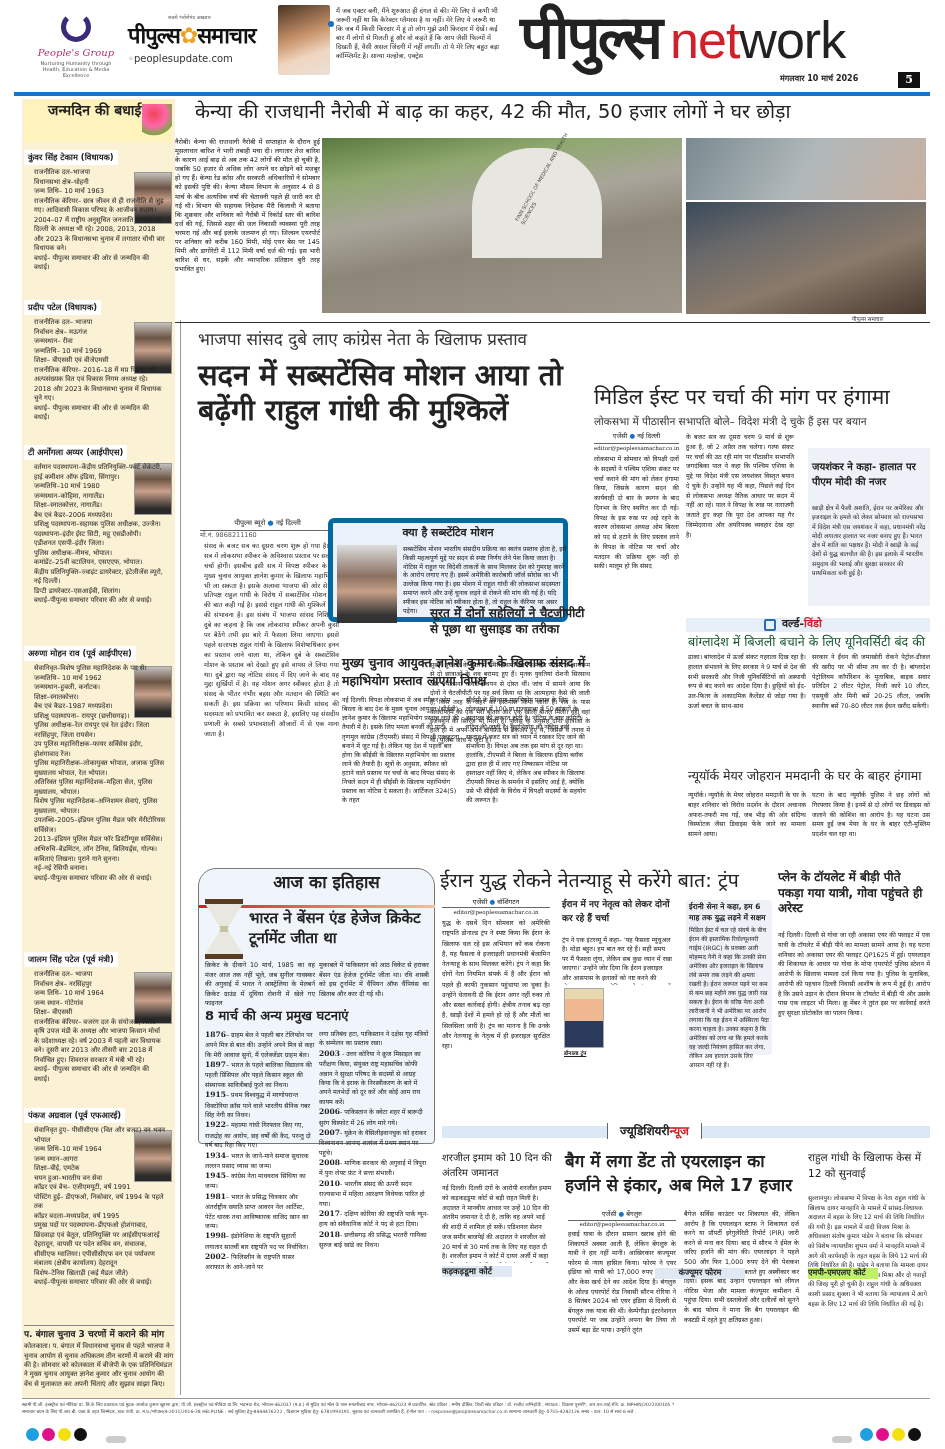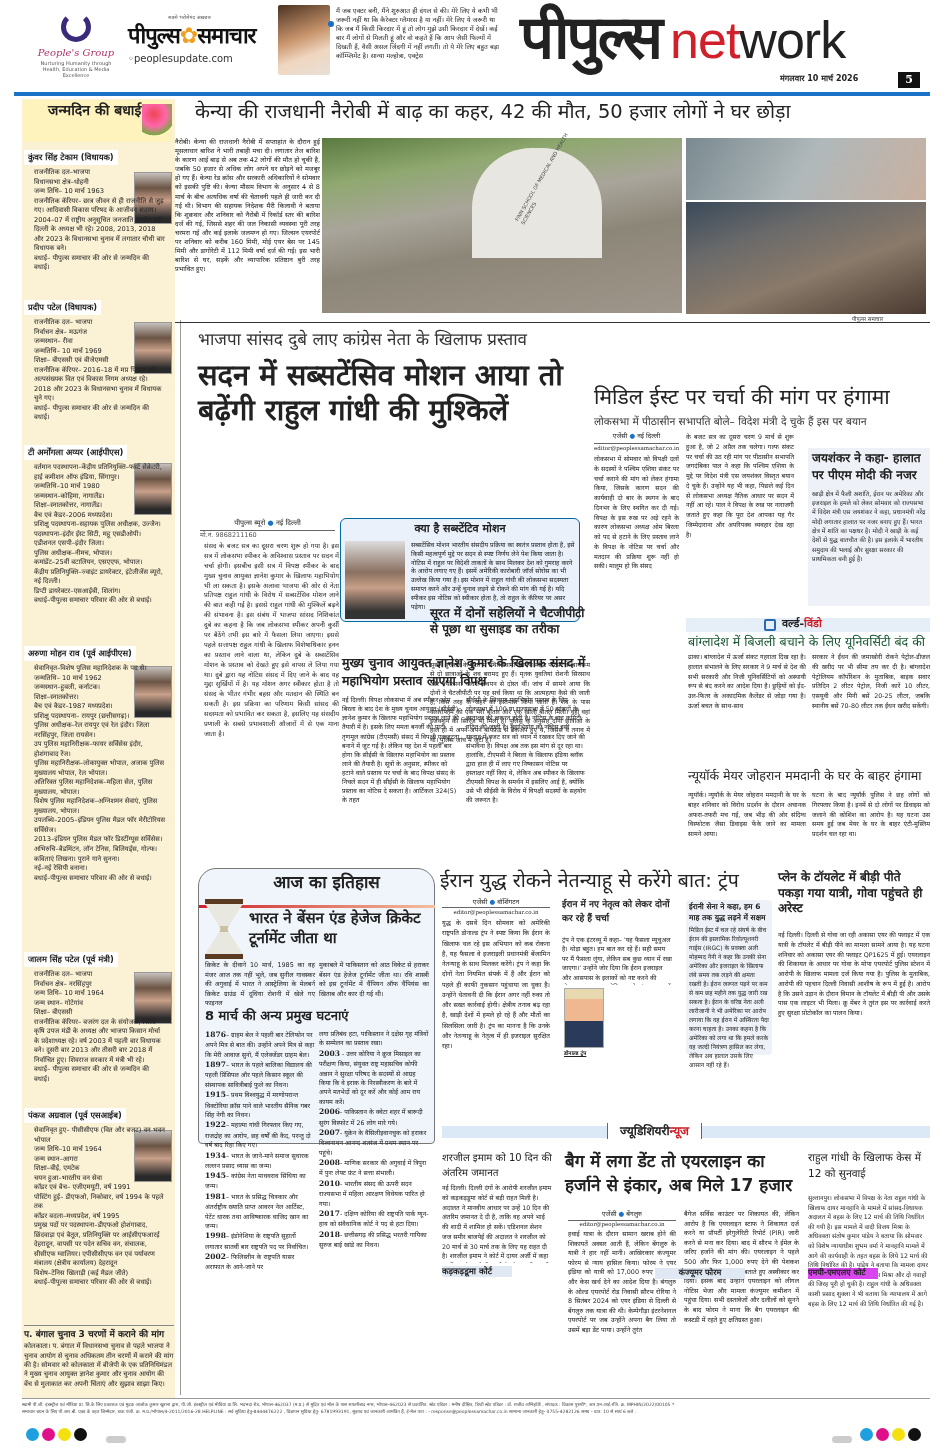--- a/index.html
+++ b/index.html
@@ -45,36 +45,36 @@
 .flood2{left:686px;top:138px;width:240px;height:62px;background:linear-gradient(120deg,#7a8a90,#b0b8ba 50%,#c8b0a0)}
 .flood3{left:686px;top:202px;width:240px;height:112px;background:linear-gradient(160deg,#3a4a5a,#6a6a6a 30%,#8a7a6a 60%,#4a3a30)}
 .credit{left:852px;top:316px;font-size:5.5px;color:#333}
 .hr1{left:175px;top:322px;width:755px;height:1px;background:#333}
 .bjp-kicker{left:198px;top:328px;width:380px;font-size:17px;color:#333;white-space:nowrap}
 .bjp-head{left:198px;top:358px;width:380px;font-size:29px;font-weight:bold;line-height:1.2;color:#222}
 .bjp-by{left:200px;top:519px;width:135px;font-size:7px;text-align:center;border-bottom:1px solid #666;padding-bottom:2px}
 .bjp-by .d{color:#1a73c7}
 .bjp-ph{left:200px;top:531px;width:135px;font-size:6.5px;color:#555}
 .bjp-text{left:204px;top:542px;width:135px;font-size:6.6px;line-height:1.5;text-align:justify}
-.subst{left:340px;top:518px;width:240px;height:104px;background:#eaf1fa;border-radius:6px;border:1px solid #0369a1}
+.subst{left:328px;top:518px;width:240px;height:104px;background:#eaf1fa;border-radius:6px;border:5px solid #0369a1}
 .subst .h{text-align:center;font-size:11px;font-weight:bold;color:#222;margin-top:3px}
 .subst .ph{position:absolute;left:4px;top:22px;width:60px;height:78px;background:linear-gradient(180deg,#ddd,#8a7060 40%,#c8a088 60%,#333 90%)}
 .subst .t{position:absolute;left:70px;top:22px;width:164px;font-size:6.3px;line-height:1.4}
 .cec-head{left:342px;top:654px;width:245px;font-size:12.5px;font-weight:bold;line-height:1.4;color:#222}
 .cec-c1{left:342px;top:695px;width:118px;font-size:6.3px;line-height:1.45}
 .cec-c2{left:466px;top:695px;width:120px;font-size:6.3px;line-height:1.45}
 .me-head{left:594px;top:383px;width:340px;font-size:21px;color:#222;white-space:nowrap}
 .me-sub{left:594px;top:414px;width:340px;font-size:10.5px;color:#333;white-space:nowrap}
 .me-by{left:594px;top:432px;width:85px;font-size:6.5px;text-align:center}
 .me-by .d{color:#1a73c7}
 .me-mail{left:594px;top:443px;width:85px;font-size:5.5px;font-family:"DejaVu Serif",serif;border-top:1px solid #666;padding-top:1px}
 .me-c1{left:594px;top:454px;width:85px;font-size:6.3px;line-height:1.55;text-align:justify}
 .me-c2{left:686px;top:432px;width:108px;font-size:6.3px;line-height:1.55;text-align:justify}
 .jai{left:808px;top:448px;width:122px;height:158px;background:#eef1f7}
-.jai .h{font-size:12px;font-weight:bold;line-height:1.45;padding:2px 4px}
+.jai .h{font-size:10px;font-weight:bold;line-height:1.45;padding:12px 4px}
 .jai .t{font-size:6.2px;line-height:1.5;padding:2px 4px}
 .surat-head{left:430px;top:606px;width:160px;font-size:12px;font-weight:bold;line-height:1.3}
 .surat-text{left:430px;top:660px;width:160px;font-size:6.3px;line-height:1.48;text-align:justify}
 .wv{left:686px;top:618px;width:244px;height:14px;background:#e6eef8}
 .wv .l{position:absolute;left:96px;top:-1px;font-size:11px;font-weight:bold;color:#222}
 .wv .l .r{color:#d0202a}
 .wv .ic{position:absolute;left:78px;top:1px;width:12px;height:12px;border:2px solid #2a6ab0;border-radius:2px}
 .bd-head{left:688px;top:634px;width:242px;font-size:12.5px;color:#14532d;white-space:nowrap}
 .bd-c1{left:688px;top:652px;width:118px;font-size:6.3px;line-height:1.55;text-align:justify}
 .bd-c2{left:812px;top:652px;width:118px;font-size:6.3px;line-height:1.55;text-align:justify}
@@ -113,21 +113,21 @@
 .sh-sub{left:442px;top:1266px;width:70px;font-size:8.5px;font-weight:bold;background:#dfe8f3}
 .bag-head{left:565px;top:1150px;width:235px;font-size:17px;font-weight:bold;line-height:1.4;color:#222}
 .bag-by{left:568px;top:1210px;width:108px;font-size:6.5px;text-align:center}
 .bag-by .d{color:#1a73c7}
 .bag-mail{left:568px;top:1220px;width:108px;font-size:5.5px;font-family:"DejaVu Serif",serif;text-align:center;border-top:1px solid #666}
 .bag-c1{left:568px;top:1230px;width:108px;font-size:6.4px;line-height:1.5;text-align:justify}
 .bag-c2{left:684px;top:1210px;width:115px;font-size:6.4px;line-height:1.5;text-align:justify}
 .bag-sub{left:655px;top:1268px;width:90px;font-size:8px;font-weight:bold;background:#dfe8f3;text-align:center}
 .rg-head{left:808px;top:1150px;width:122px;font-size:10.5px;line-height:1.5;color:#222}
 .rg-text{left:808px;top:1193px;width:122px;font-size:6.2px;line-height:1.55}
-.rg-sub{left:808px;top:1268px;width:70px;font-size:8px;font-weight:bold;background:#d946ef}
+.rg-sub{left:808px;top:1268px;width:70px;font-size:8px;font-weight:bold;background:#bef264}
 .footer{left:22px;top:1398px;width:908px;font-size:4.5px;color:#444;border-top:1px solid #999;padding-top:2px;line-height:1.6}
 .regmarks{top:1428px;height:16px}
 .reg{display:inline-block;width:13px;height:13px;border-radius:50%;margin-right:3px}
 .pill{display:inline-block;width:20px;height:7px;border-radius:4px;background:#ccc;vertical-align:middle;margin-right:8px}
 .vline{background:#999;width:1px}
 </style>
 </head>
 <body>
 
 <div class="abs masthead">
@@ -221,21 +221,21 @@
   <div class="pphoto" style="top:20px"></div>
   <div class="pb" style="white-space:pre-line">राजनीतिक दल– भाजपा
 निर्वाचन क्षेत्र– नरसिंहपुर
 जन्म तिथि– 10 मार्च 1964
 जन्म स्थान– गोटेगांव
 शिक्षा– बीएससी
 राजनीतिक कॅरियर– बजरंग दल के संयोजक, जिला कृषि उपज मंडी के अध्यक्ष और भाजपा किसान मोर्चा के प्रदेशाध्यक्ष रहे। वर्ष 2003 में पहली बार विधायक बने। दूसरी बार 2013 और तीसरी बार 2018 में निर्वाचित हुए। शिवराज सरकार में मंत्री भी रहे।
 बधाई– पीपुल्स समाचार की ओर से जन्मदिन की बधाई।</div>
 </div>
 <div class="person" style="top:1108px">
-  <div class="pn">पंकज अग्रवाल (पूर्व एसआईब)</div>
+  <div class="pn">पंकज अग्रवाल (पूर्व एफआरई)</div>
   <div class="pphoto" style="top:22px"></div>
   <div class="pb" style="white-space:pre-line">सेवानिवृत हुए– पीसीसीएफ (वित और बजट) वन भवन भोपाल
 जन्म तिथि–10 मार्च 1964
 जन्म स्थान–आगरा
 शिक्षा–बीई, एमटेक
 चयन हुआ–भारतीय वन सेवा
 कॉडर एवं बैच– एजीएमयूटी, वर्ष 1991
 पोस्टिंग हुई– डीएफओ, निकोबार, वर्ष 1994 के पहले तक
 कॉडर बदला–मध्यप्रदेश, वर्ष 1995
 प्रमुख पदों पर पदस्थापना–डीएफओ होशंगाबाद, छिंदवाड़ा एवं बैतूल, प्रतिनियुक्ति पर आईसीएफआरई देहरादून, वापसी पर पदेन सचिव वन, संचालक, सीसीएफ ग्वालियर। एपीसीसीएफ वन एवं पर्यावरण मंत्रालय (क्षेत्रीय कार्यालय) देहरादून

